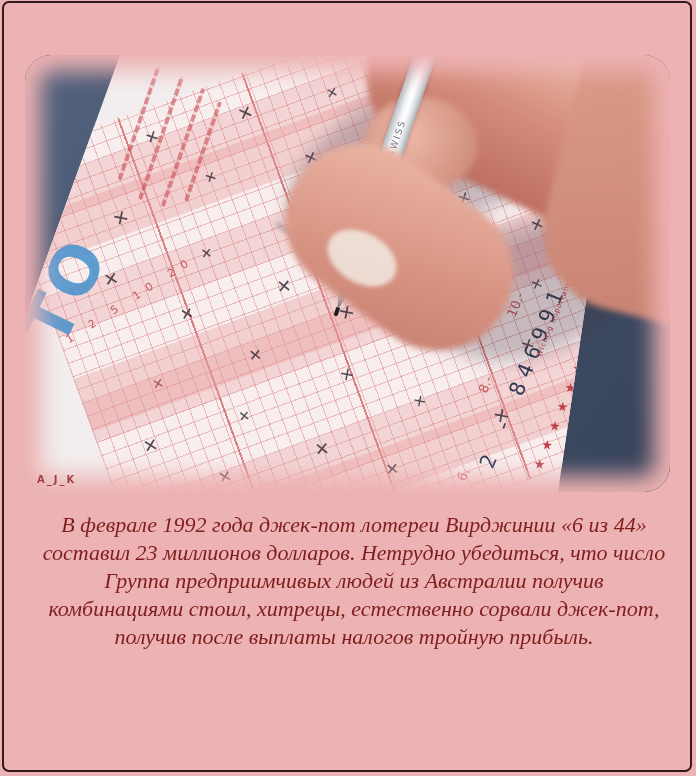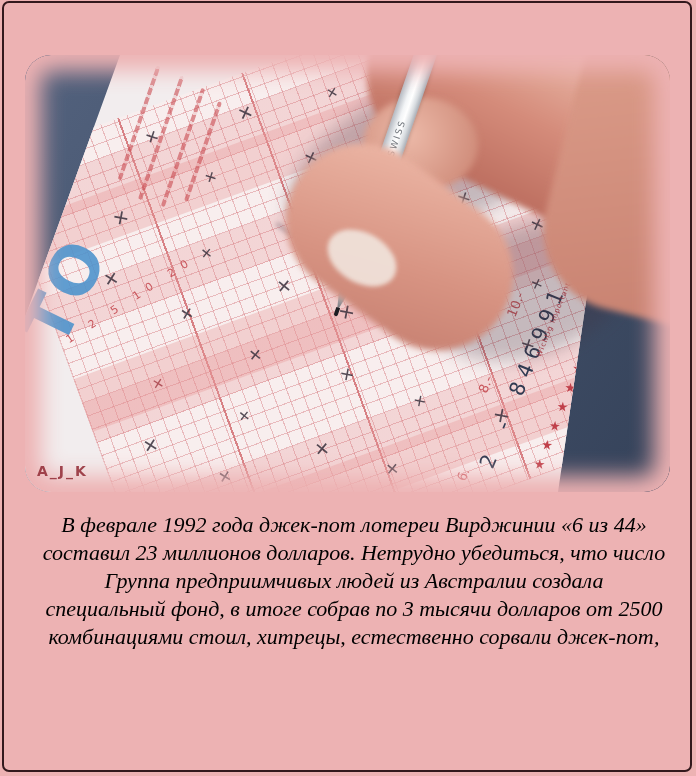--- a/index.html
+++ b/index.html
@@ -113,28 +113,28 @@
   }
   .pen-cone{
     position:absolute;left:0;top:318px;width:22px;height:36px;
     clip-path:polygon(50% 100%,12% 0,88% 0);
     background:linear-gradient(180deg,#e6e7ea 0%,#b9babf 55%,#66666c 100%);
   }
   .pen-point{
     position:absolute;left:9px;top:350px;width:4px;height:9px;background:#1d1d22;border-radius:0 0 2px 2px;
   }
   .watermark{
-    position:absolute;left:12px;bottom:13px;z-index:60;
-    font-family:"DejaVu Sans",sans-serif;font-weight:bold;font-size:14px;
+    position:absolute;left:12px;bottom:7px;z-index:60;
+    font-family:"DejaVu Sans",sans-serif;font-weight:bold;font-size:10px;
     color:#96323c;letter-spacing:2px;opacity:.9;
   }
   
   .caption{
     position:absolute;left:20px;right:8px;top:511px;z-index:10;
-    text-align:center;color:#000000;
+    text-align:center;color:#7f1d1d;
     font-family:"Liberation Serif",serif;font-style:italic;
     font-size:22px;line-height:28px;
   }
   .cap-line{white-space:nowrap;}
 </style>
 </head>
 <body>
 
 <div class="frame"></div>
 
@@ -216,16 +216,16 @@
 
   <div class="skin thumb"></div>
   <div class="skin thumb-nail"></div>
 
   <div class="watermark">A_J_K</div>
 </div>
 
 <div class="caption" id="caption">
     <div class="cap-line">В феврале 1992 года джек-пот лотереи Вирджинии «6 из 44»</div>
     <div class="cap-line">составил 23 миллионов долларов. Нетрудно убедиться, что число</div>
-    <div class="cap-line">Группа предприимчивых людей из Австралии создала</div>
-    <div class="cap-line">специальный фонд, в итоге собрав по 3 тысячи долларов от 2500</div>
+    <div class="cap-line">Группа предприимчивых людей из Австралии получив</div>
     <div class="cap-line">комбинациями стоил, хитрецы, естественно сорвали джек-пот,</div>
+    <div class="cap-line">получив после выплаты налогов тройную прибыль.</div>
   </div>
 
 </body></html>

